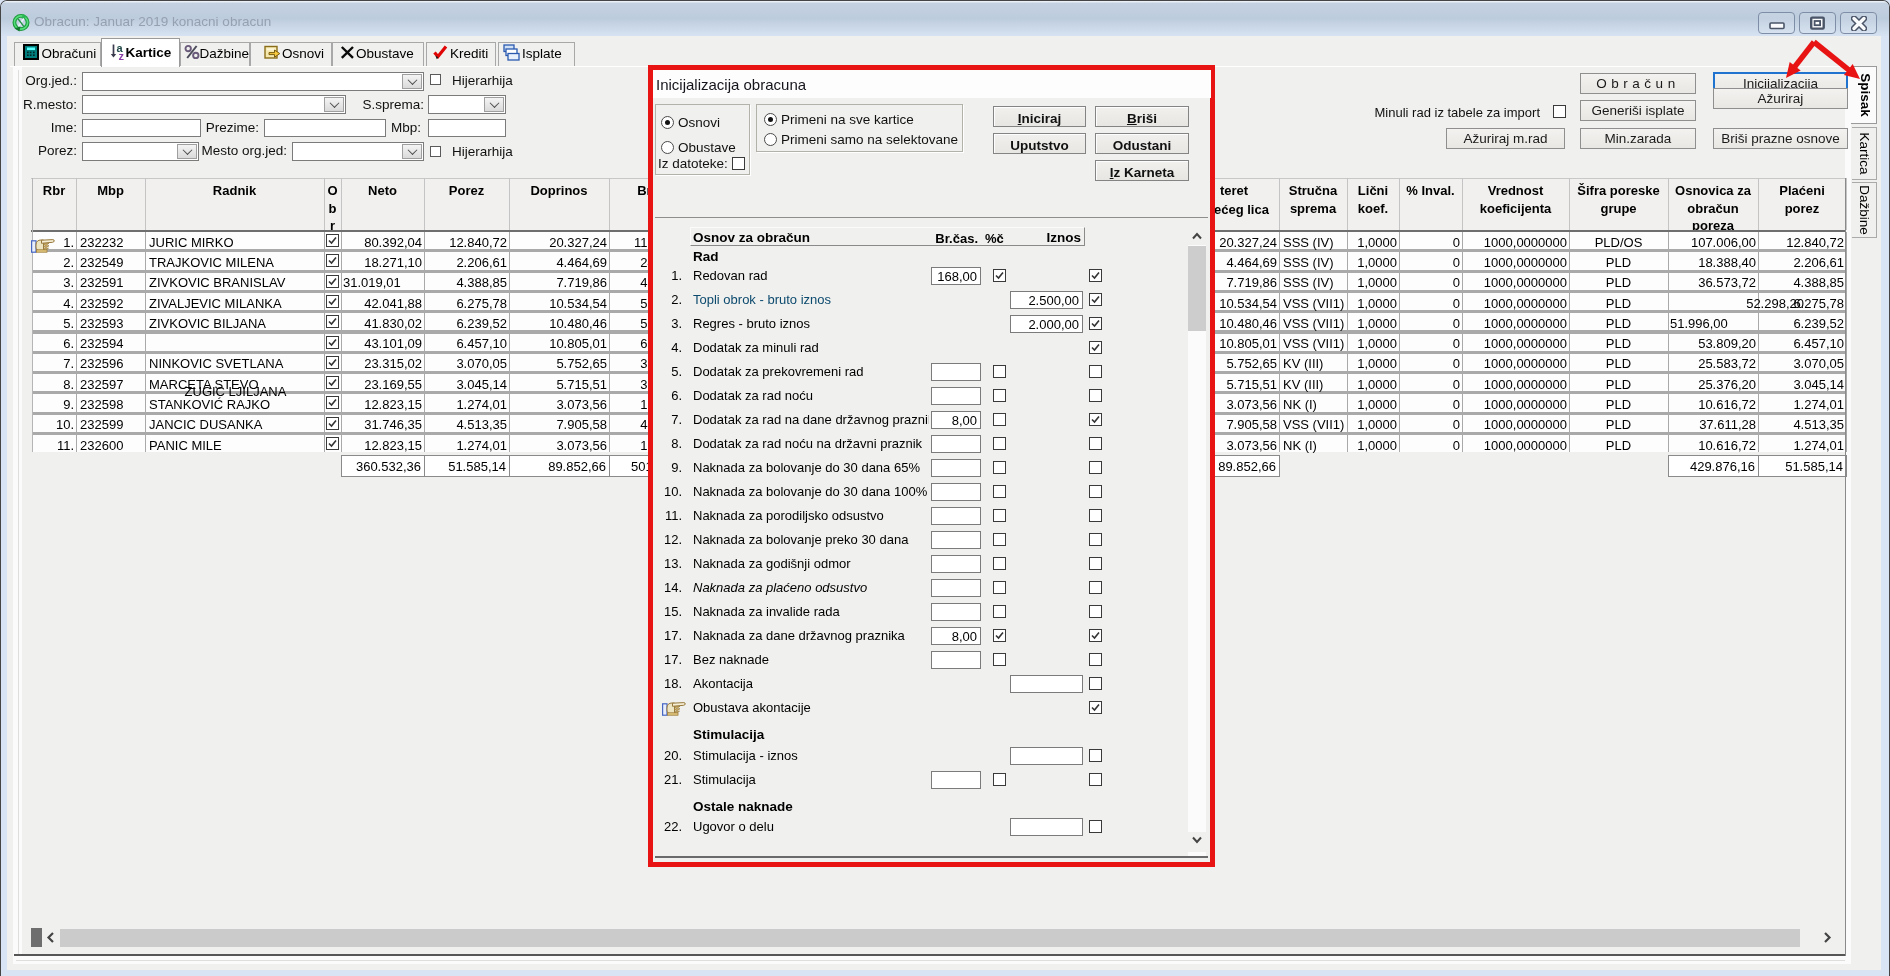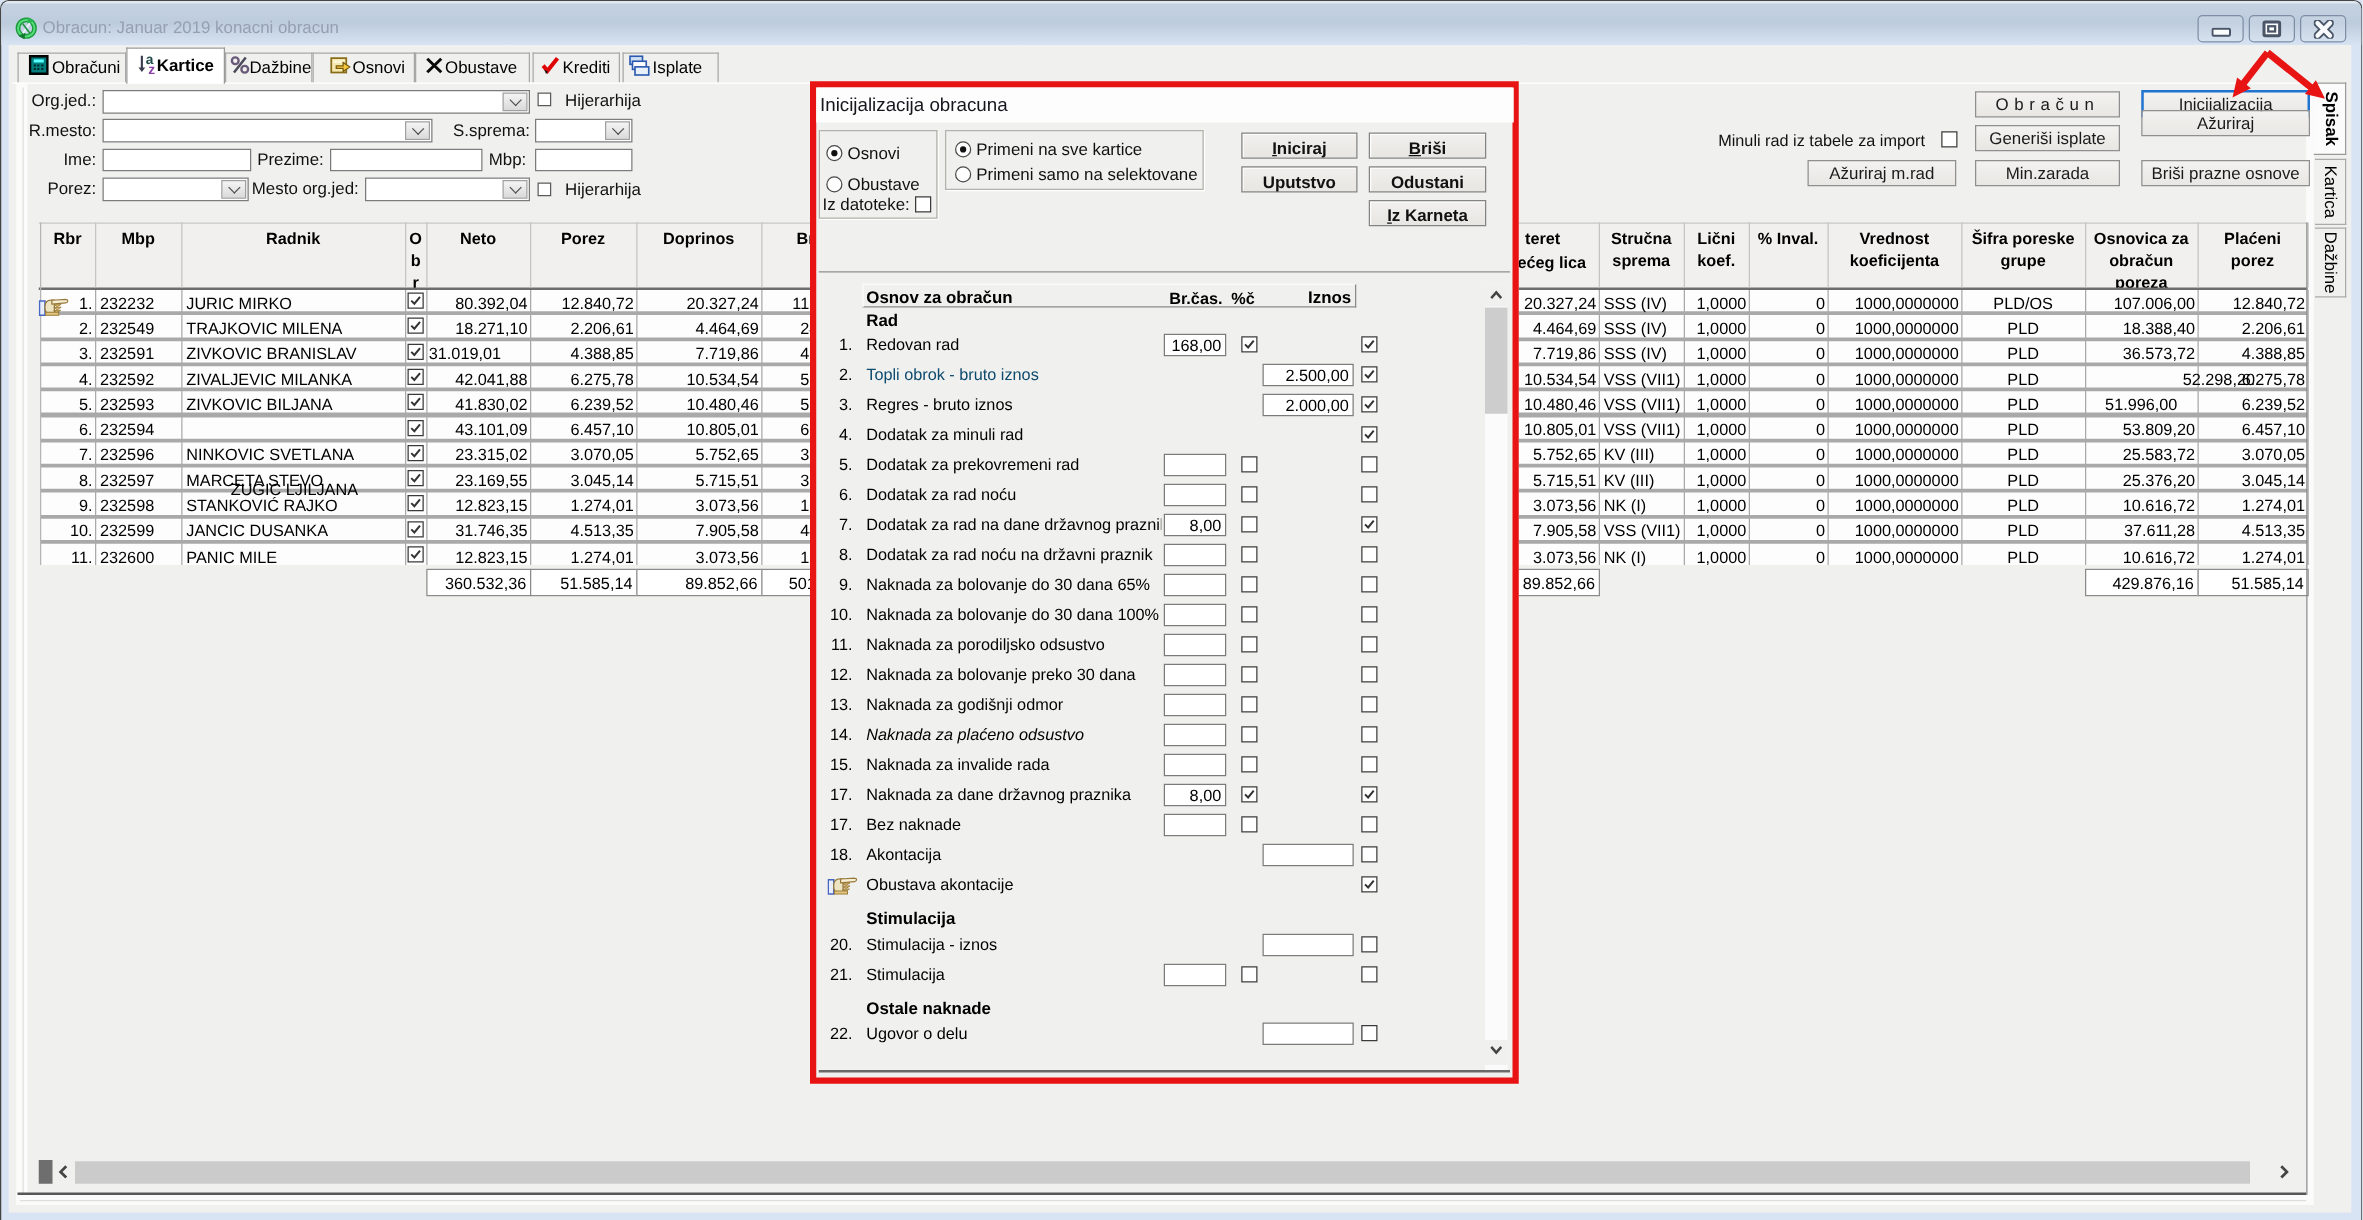--- a/index.html
+++ b/index.html
@@ -320,21 +320,21 @@
 <div class="cell" style="left:343px;top:315.8px;width:79px;text-align:right;">41.830,02</div>
 <div class="cell" style="left:426px;top:315.8px;width:81px;text-align:right;">6.239,52</div>
 <div class="cell" style="left:511px;top:315.8px;width:96px;text-align:right;">10.480,46</div>
 <div class="cell" style="left:611px;top:315.8px;width:87px;text-align:right;">58.303,00</div>
 <div class="cell" style="left:1150px;top:315.8px;width:127px;text-align:right;">10.480,46</div>
 <div class="cell" style="left:1283px;top:315.8px;width:62px;text-align:left;">VSS (VII1)</div>
 <div class="cell" style="left:1349px;top:315.8px;width:48px;text-align:right;">1,0000</div>
 <div class="cell" style="left:1401px;top:315.8px;width:59px;text-align:right;">0</div>
 <div class="cell" style="left:1464px;top:315.8px;width:103px;text-align:right;">1000,0000000</div>
 <div class="cell" style="left:1571px;top:315.8px;width:95px;text-align:center;">PLD</div>
-<div class="cell" style="left:1670px;top:315.8px;width:86px;text-align:center;">51.996,00</div>
+<div class="cell" style="left:1670px;top:315.8px;width:86px;text-align:left;">51.996,00</div>
 <div class="cell" style="left:1760px;top:315.8px;width:84px;text-align:right;">6.239,52</div>
 <div class="cb" style="left:326px;top:315.2px;">
     <svg class="check" width="9" height="9" viewBox="0 0 9 9">
       <path d="M1 4.5 L3.5 7 L8 1.5" stroke="#333" stroke-width="1.6" fill="none"></path>
     </svg>
   </div>
 <div class="cell" style="left:34px;top:336.1px;width:40px;text-align:right;">6.</div>
 <div class="cell" style="left:80px;top:336.1px;width:63px;text-align:left;">232594</div>
 <div class="cell" style="left:149px;top:336.1px;width:173px;text-align:center;margin-top:48px;">ZUGIC LJILJANA</div>
 <div class="cell" style="left:343px;top:336.1px;width:79px;text-align:right;">43.101,09</div>

